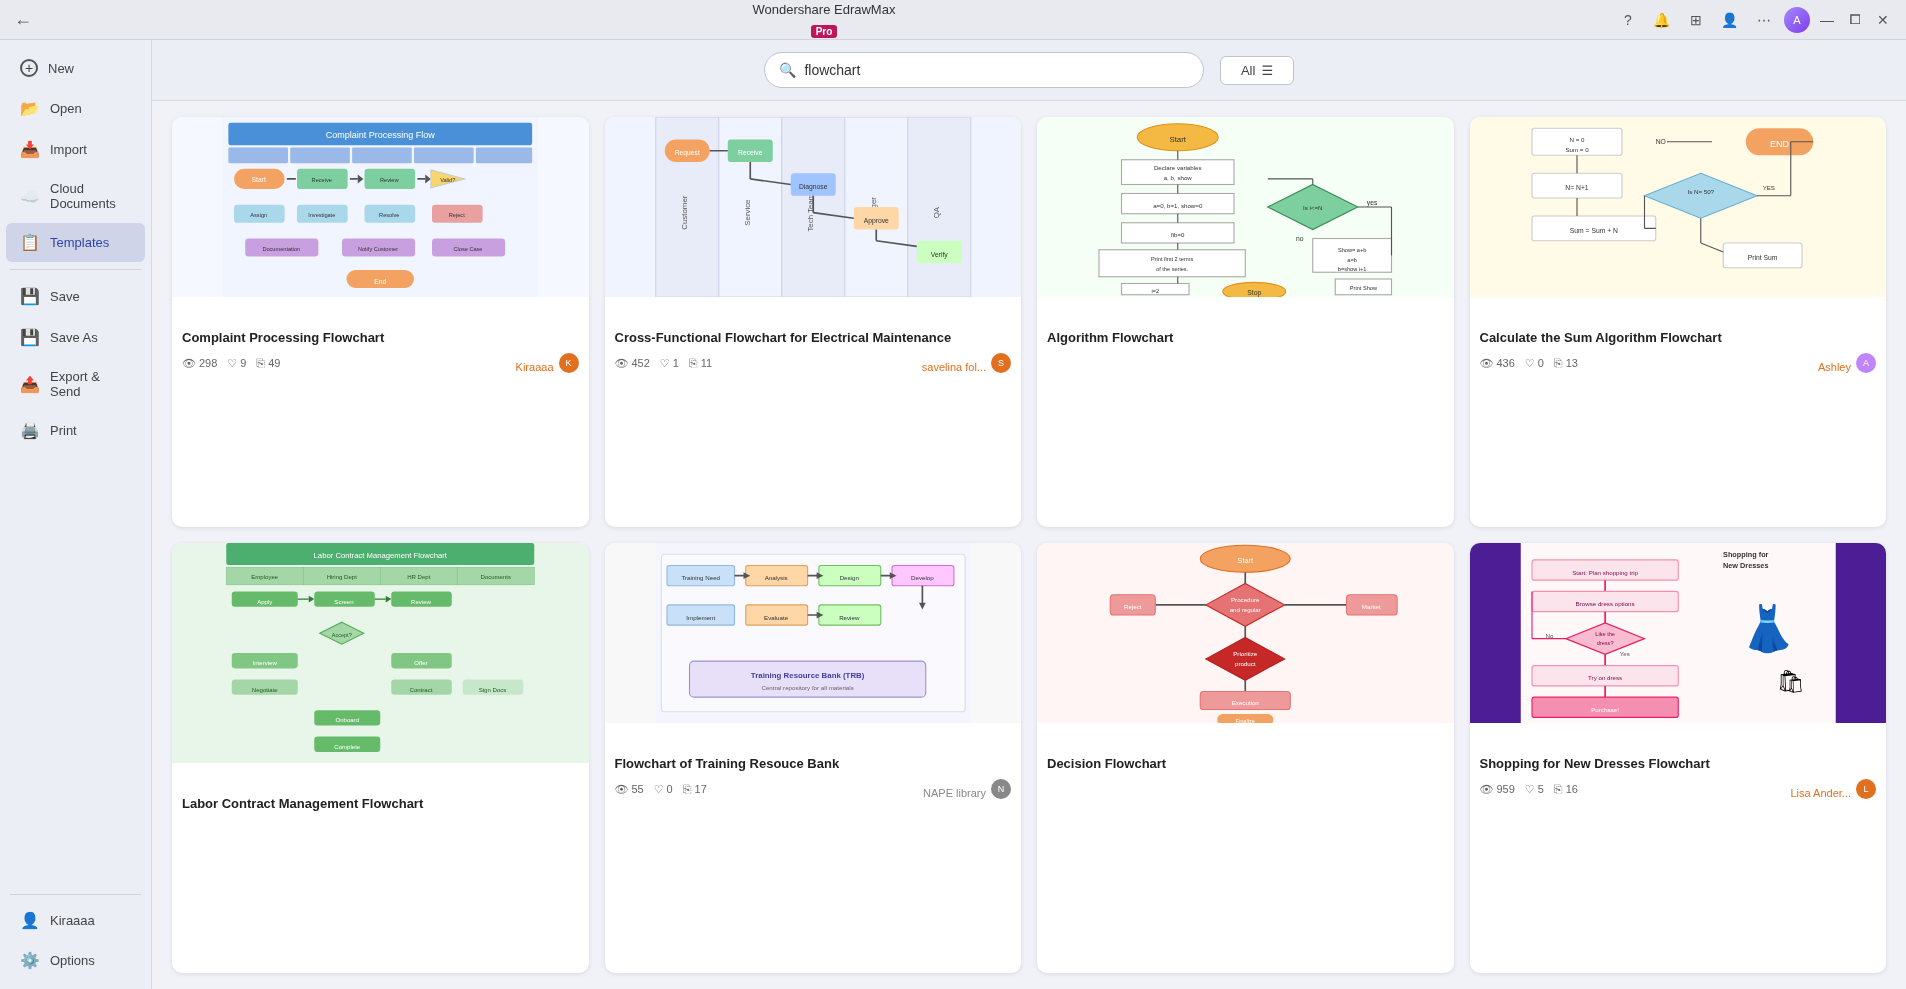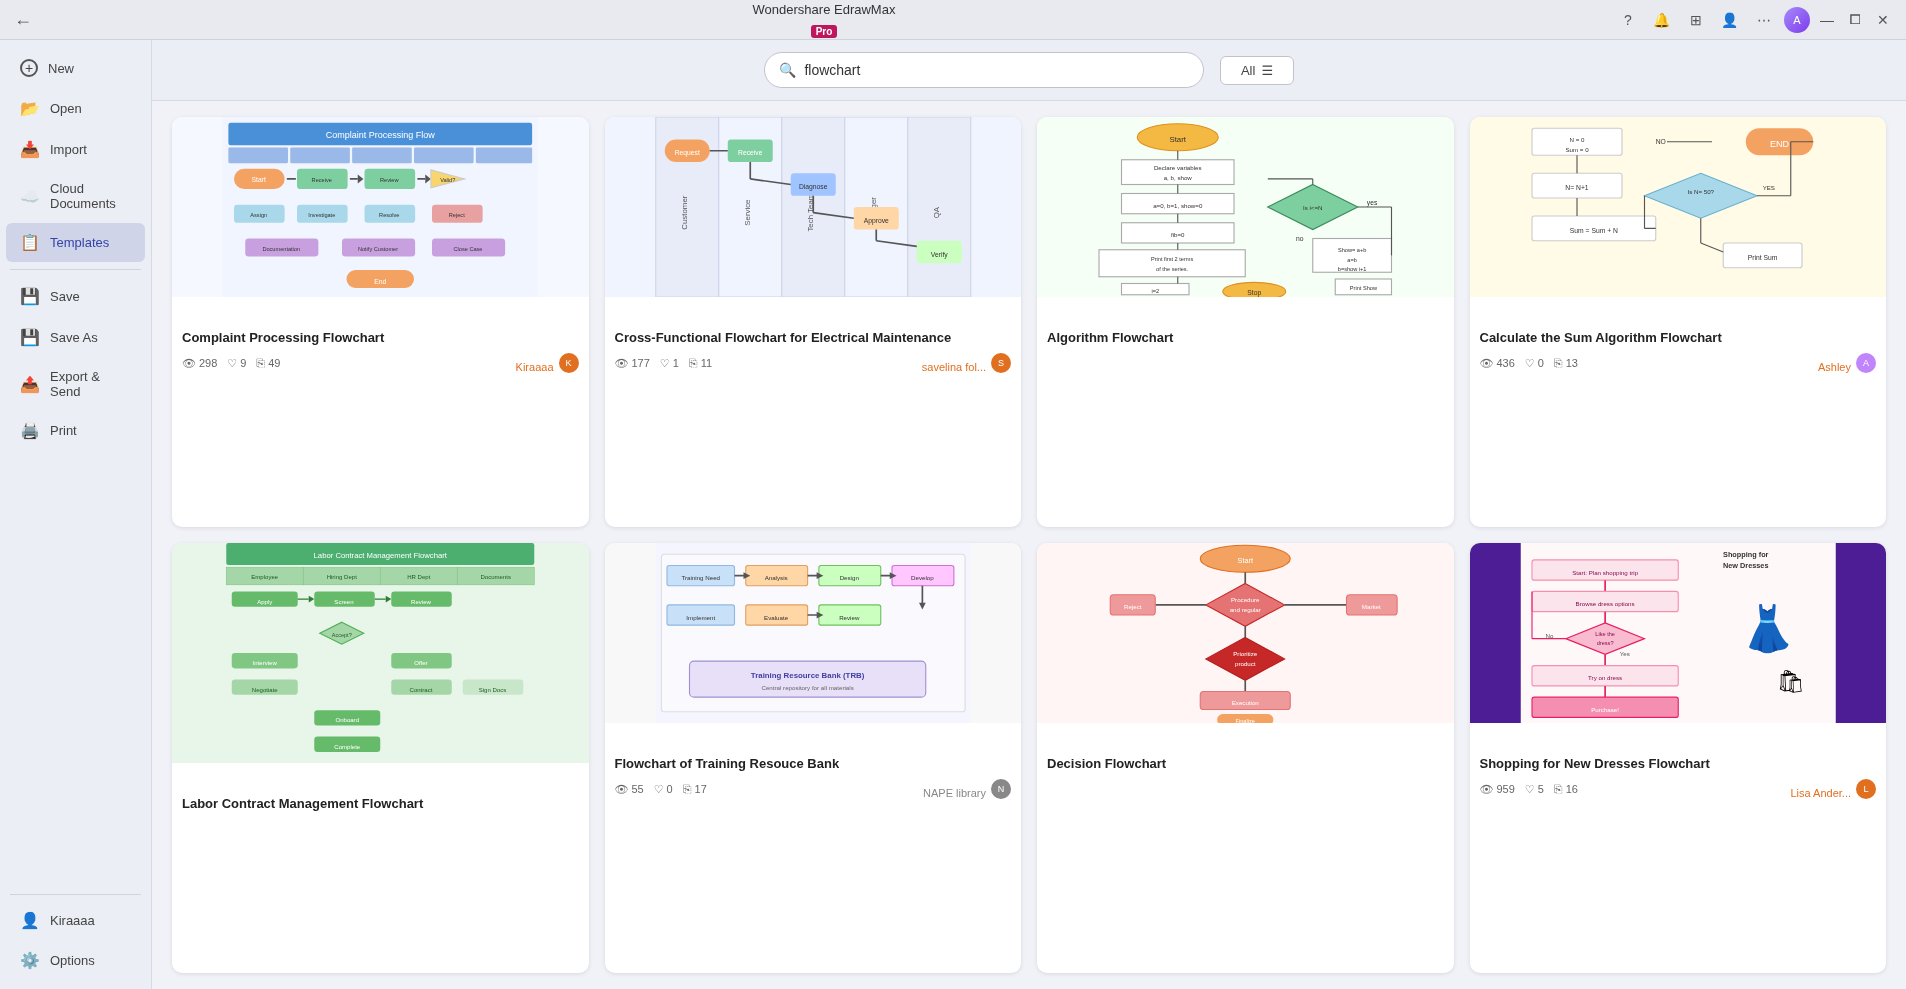--- a/index.html
+++ b/index.html
@@ -286,21 +286,21 @@
             <line x1="140" y1="85" x2="176" y2="90" stroke="#555" stroke-width="1.5"></line>
             <line x1="196" y1="100" x2="196" y2="110" stroke="#555" stroke-width="1.5"></line>
             <line x1="196" y1="110" x2="232" y2="115" stroke="#555" stroke-width="1.5"></line>
           </svg>
         </div>
         <div class="card-body">
           <div class="card-title">Cross-Functional Flowchart for Electrical Maintenance</div>
           <div class="card-meta">
             <span class="card-meta-item">
               <span>👁</span>
-              <span>177</span>
+              <span>452</span>
             </span>
             <span class="card-meta-item">
               <span>♡</span>
               <span>1</span>
             </span>
             <span class="card-meta-item">
               <span>⎘</span>
               <span>11</span>
             </span>
             <span class="card-author">

